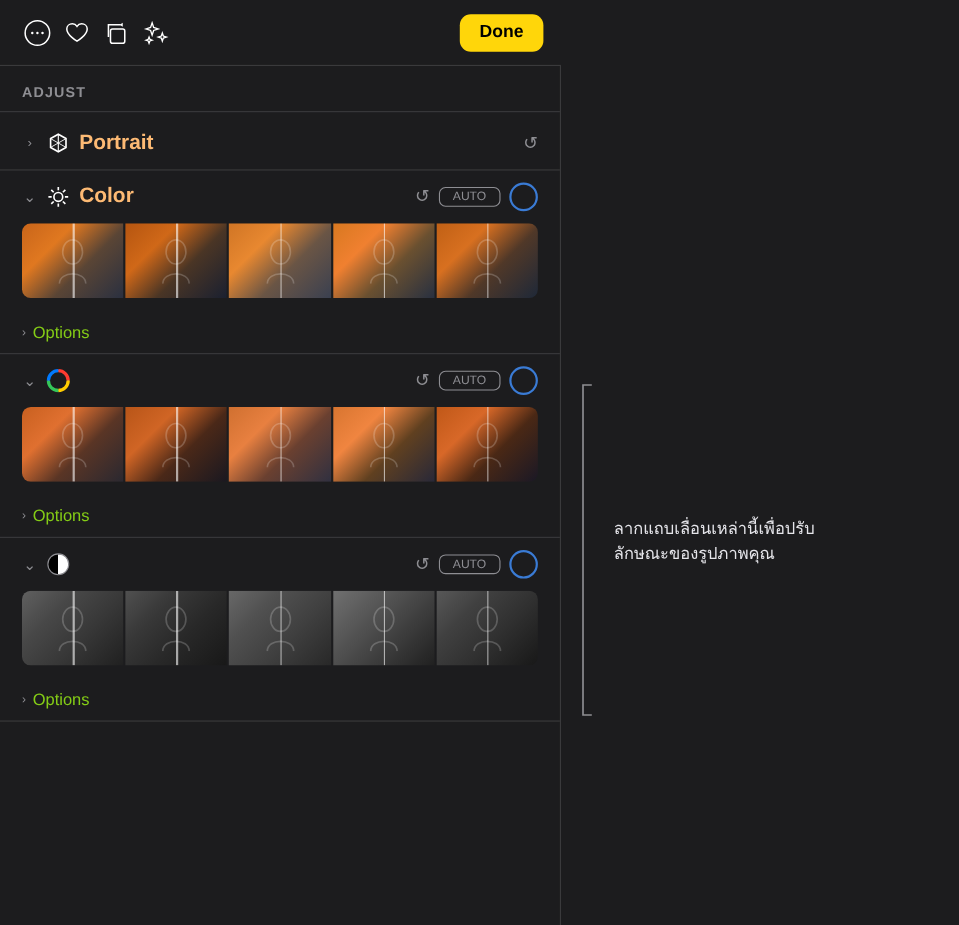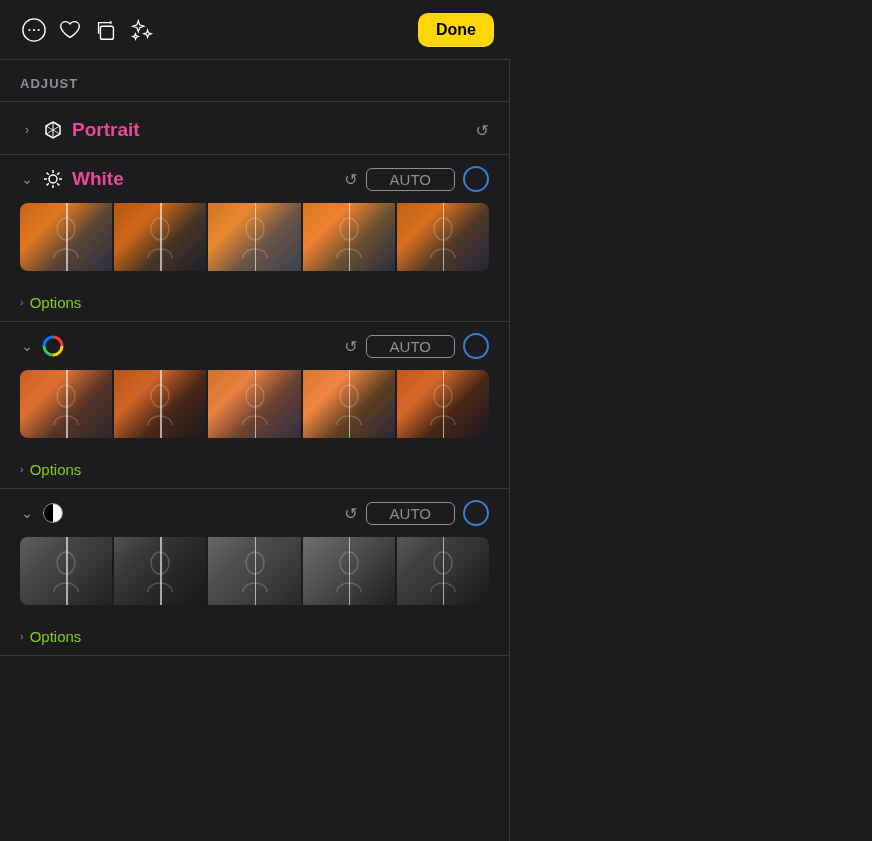--- a/index.html
+++ b/index.html
@@ -105,42 +105,42 @@
       height: 22px;
       display: flex;
       align-items: center;
       justify-content: center;
       flex-shrink: 0;
     }
 
     .section-title {
       font-size: 19px;
       font-weight: 600;
-      color: #ec4899;
+      color: #fdba74;
       flex: 1;
     }
 
     .section-controls {
       display: flex;
       align-items: center;
       gap: 8px;
       margin-left: auto;
     }
 
     .revert-icon {
       font-size: 16px;
       color: #8e8e93;
       cursor: pointer;
     }
 
     .auto-badge {
       border: 1.5px solid #8e8e93;
       border-radius: 6px;
-      padding: 2px 23px;
-      font-size: 15px;
+      padding: 2px 12px;
+      font-size: 11px;
       font-weight: 500;
       color: #8e8e93;
       cursor: pointer;
     }
 
     .toggle-circle {
       width: 26px;
       height: 26px;
       border-radius: 50%;
       border: 2px solid #3a7bd5;
@@ -339,21 +339,21 @@
             <line x1="11" y1="2" x2="11" y2="5"></line>
             <line x1="11" y1="17" x2="11" y2="20"></line>
             <line x1="2" y1="11" x2="5" y2="11"></line>
             <line x1="17" y1="11" x2="20" y2="11"></line>
             <line x1="4.6" y1="4.6" x2="6.8" y2="6.8"></line>
             <line x1="15.2" y1="15.2" x2="17.4" y2="17.4"></line>
             <line x1="17.4" y1="4.6" x2="15.2" y2="6.8"></line>
             <line x1="6.8" y1="15.2" x2="4.6" y2="17.4"></line>
           </svg>
         </div>
-        <span class="section-title">White</span>
+        <span class="section-title">Color</span>
         <div class="section-controls">
           <span class="revert-icon">↺</span>
           <span class="auto-badge">AUTO</span>
           <div class="toggle-circle"></div>
         </div>
       </div>
 
       <div class="photo-strip">
         <div class="photo-thumb light-thumb-1">
           <div class="strip-divider"></div>
@@ -544,14 +544,29 @@
       </div>
 
       <div class="options-row">
         <span class="options-chevron">›</span>
         <span class="options-label">Options</span>
       </div>
     </div>
 
   </div>
 
+  <div class="right-area">
+    <div class="bracket-annotation">
+
+      <svg width="20" height="320" class="bracket-svg" viewBox="0 0 20 320">
+        <path d="M16 10 L8 10 L8 310 L16 310" stroke="#8e8e93" stroke-width="1.5" fill="none"></path>
+      </svg>
+
+      <div style="padding-top: 130px;">
+        <div class="annotation-text">
+          <span>ลากแถบเลื่อนเหล่านี้เพื่อปรับ</span><br>
+          <span>ลักษณะของรูปภาพคุณ</span>
+        </div>
+      </div>
+    </div>
+  </div>
 
 </div>
 
 </body></html>

